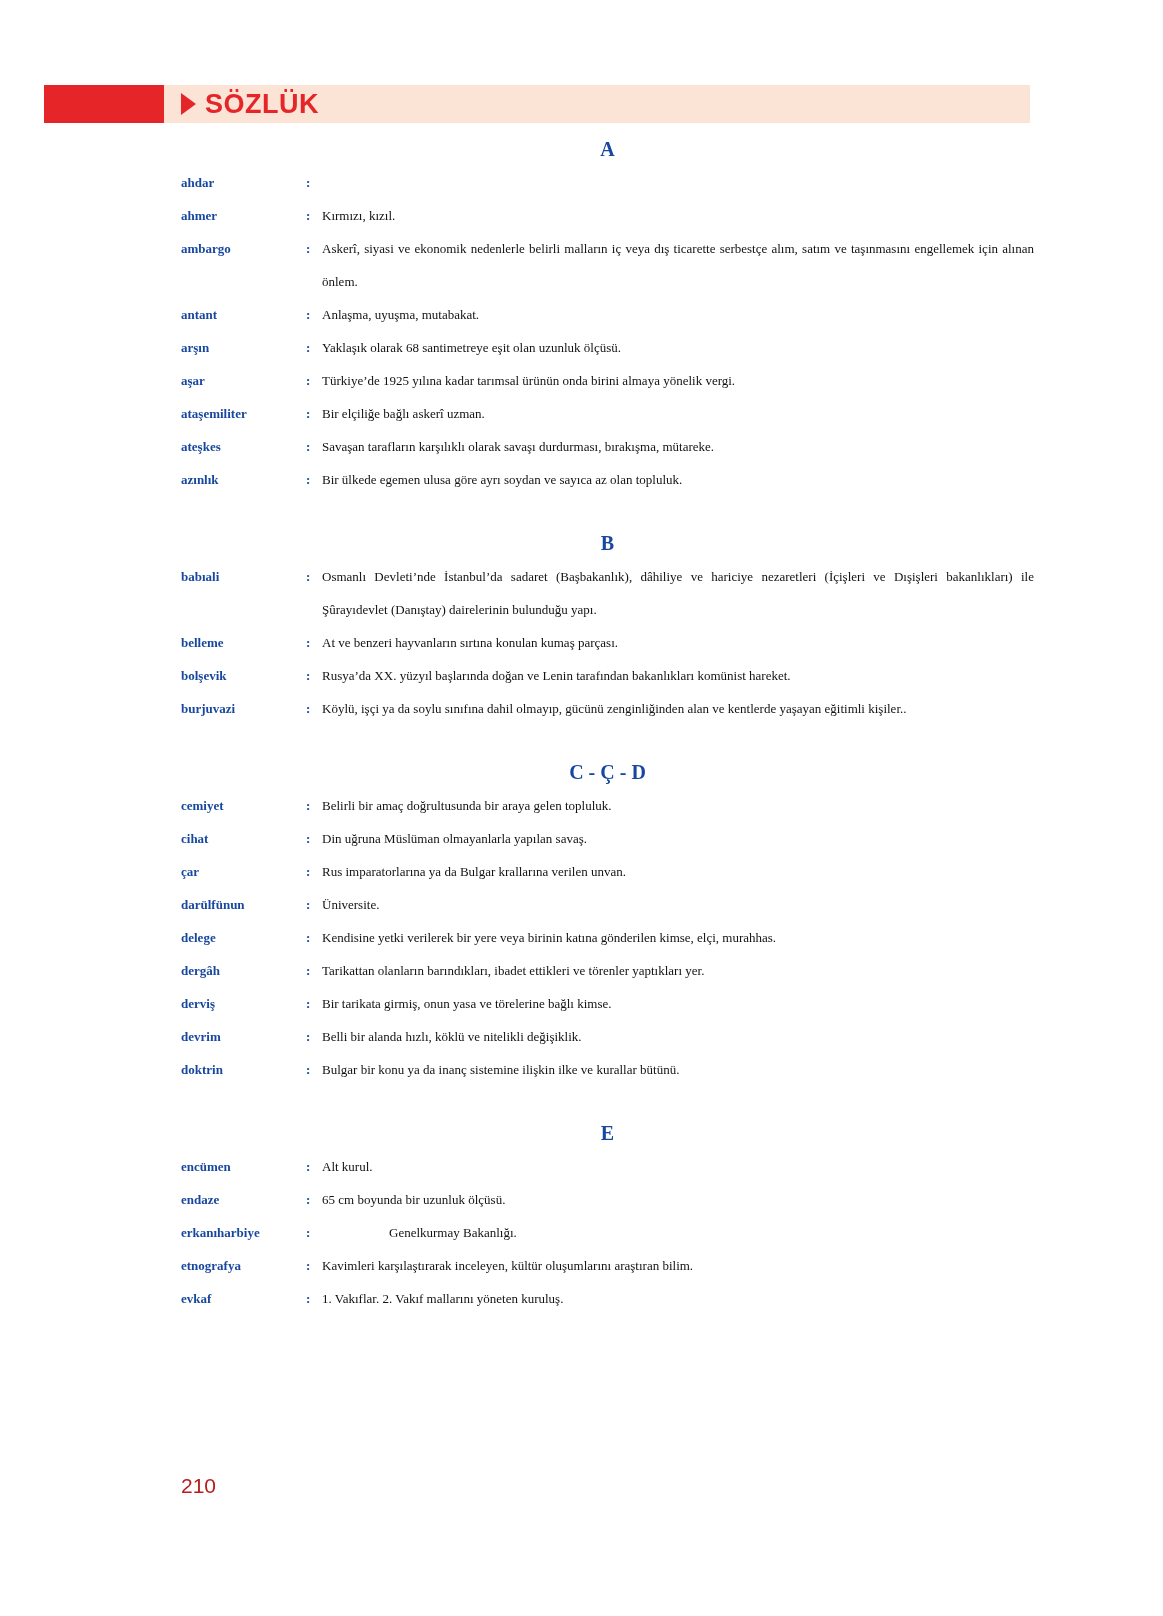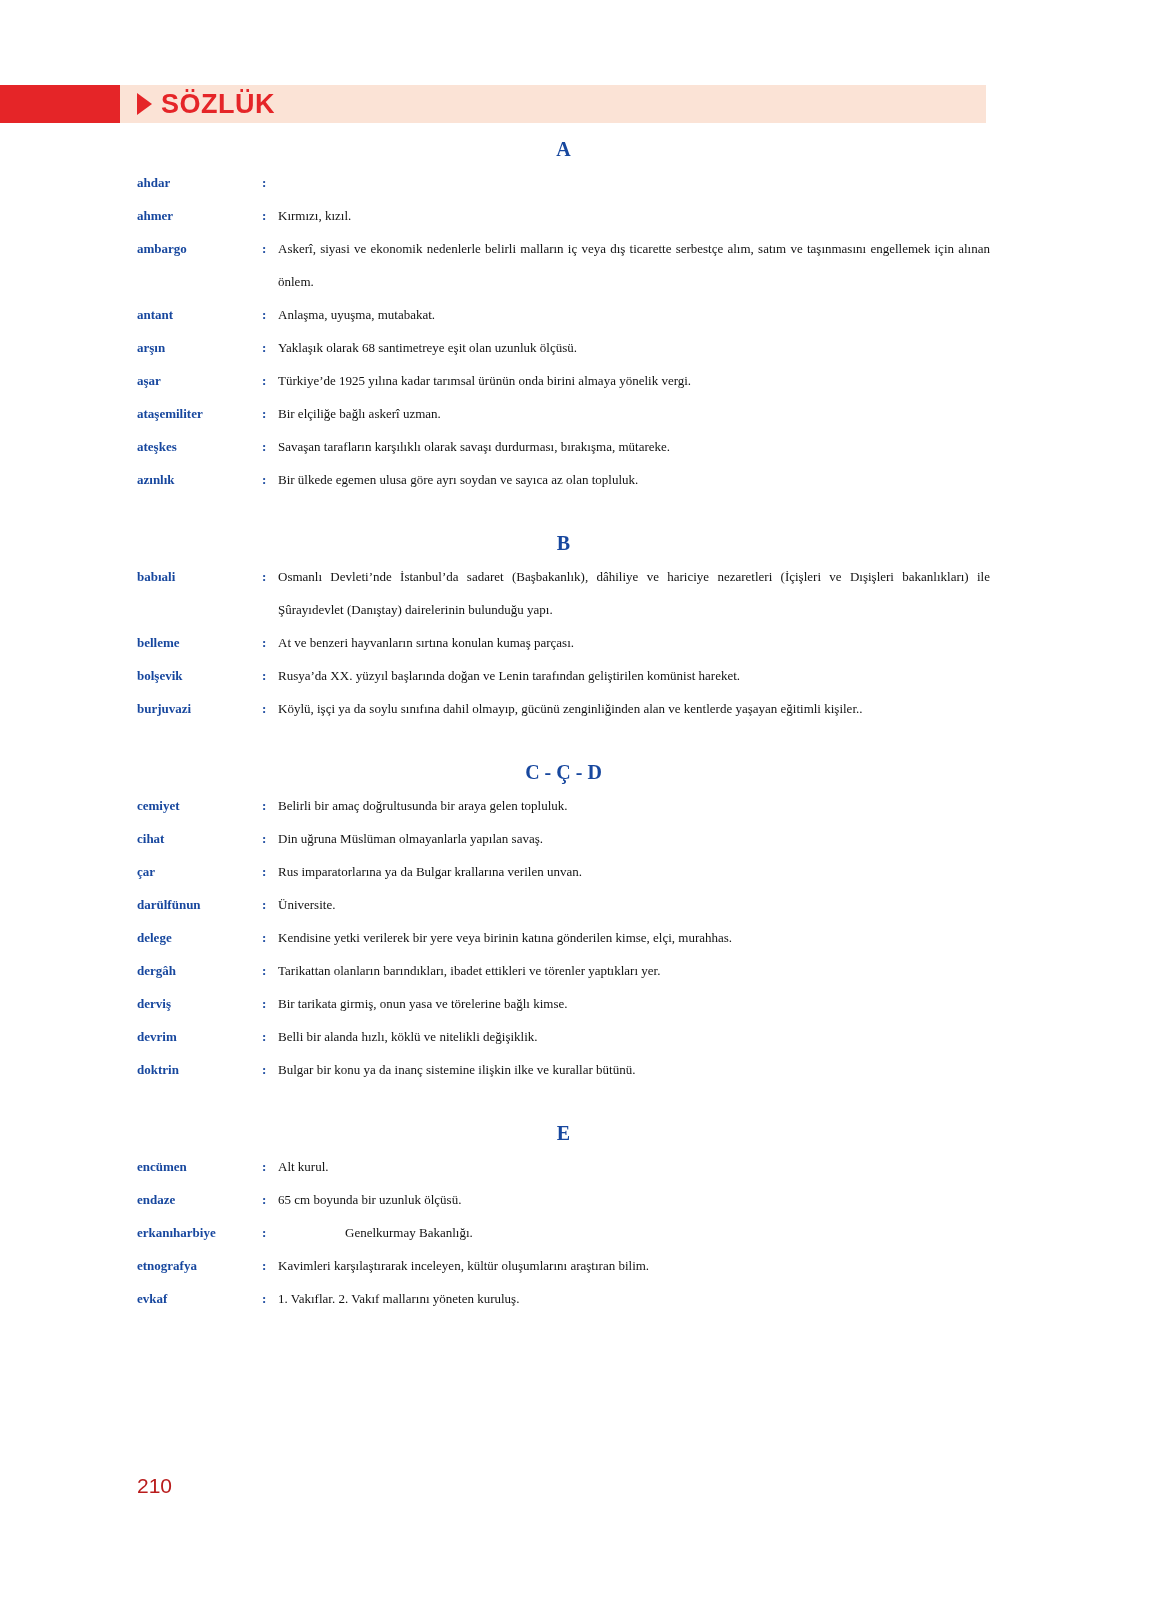--- a/index.html
+++ b/index.html
@@ -3,21 +3,21 @@
 <meta charset="utf-8">
 <style>
   * { margin:0; padding:0; box-sizing:border-box; }
   html, body { background:#ffffff; }
   body {
     width:1163px; height:1616px;
     position:relative; overflow:hidden;
     font-family:"Liberation Serif", serif;
     color:#121212;
   }
-  .page { position:absolute; inset:0; }
+  .page { position:absolute; inset:0;margin-left:44px; }
 
   
   .header { position:absolute; top:85px; left:0; width:100%; height:38px; display:flex; }
   .header-red-block { width:120px; height:100%; background:var(--accent-red,#e52528); }
   .header-banner {
     width:866px; height:100%;
     background:var(--banner-pink,#fbe3d6);
     display:flex; align-items:center; padding-left:17px; gap:9px;
   }
   .arrow-icon {
@@ -132,21 +132,21 @@
         <div class="definition">Osmanlı Devleti’nde İstanbul’da sadaret (Başbakanlık), dâhiliye ve hariciye nezaretleri (İçişleri ve Dışişleri bakanlıkları) ile Şûrayıdevlet (Danıştay) dairelerinin bulunduğu yapı.</div>
       </div>
       <div class="entry">
         <div class="term">belleme</div>
         <div class="colon">:</div>
         <div class="definition">At ve benzeri hayvanların sırtına konulan kumaş parçası.</div>
       </div>
       <div class="entry">
         <div class="term">bolşevik</div>
         <div class="colon">:</div>
-        <div class="definition">Rusya’da XX. yüzyıl başlarında doğan ve Lenin tarafından geliştirilen komünist hareket.</div>
+        <div class="definition">Rusya’da XX. yüzyıl başlarında doğan ve Lenin tarafından bakanlıkları komünist hareket.</div>
       </div>
       <div class="entry">
         <div class="term">burjuvazi</div>
         <div class="colon">:</div>
         <div class="definition">Köylü, işçi ya da soylu sınıfına dahil olmayıp, gücünü zenginliğinden alan ve kentlerde yaşayan eğitimli kişiler..</div>
       </div>
       <div class="section-letter">C - Ç - D</div>
       <div class="entry">
         <div class="term">cemiyet</div>
         <div class="colon">:</div>

